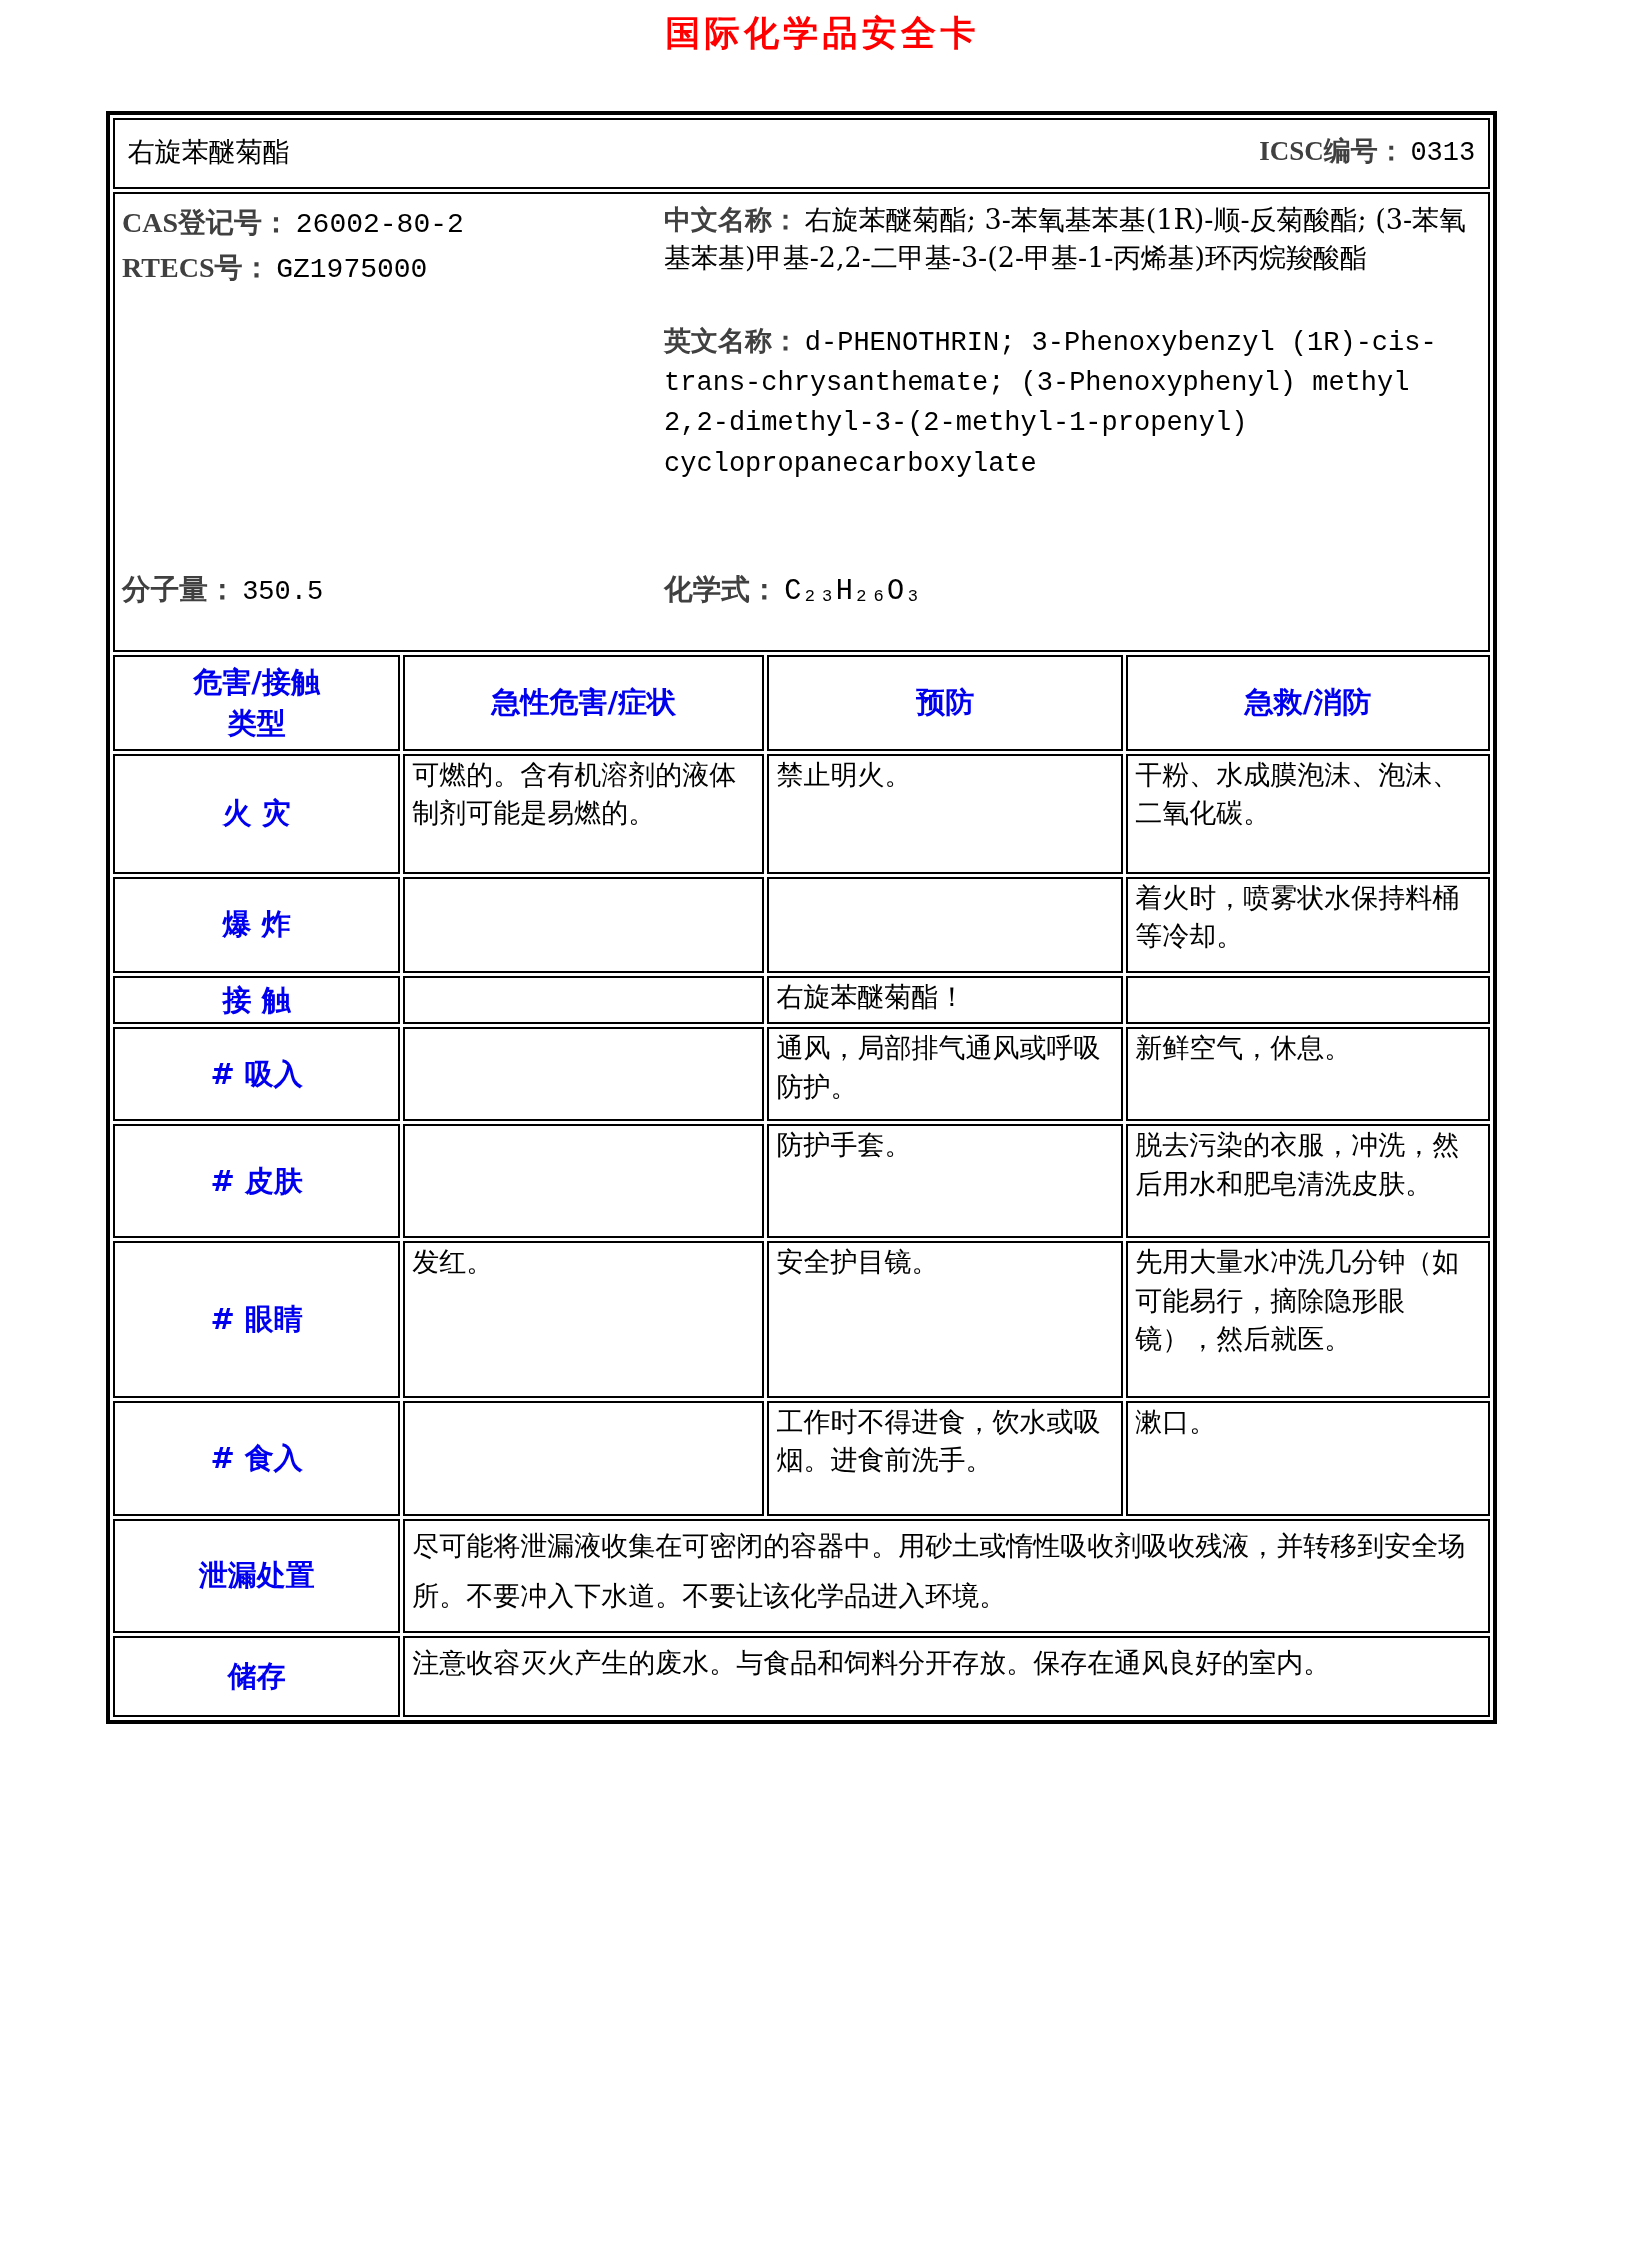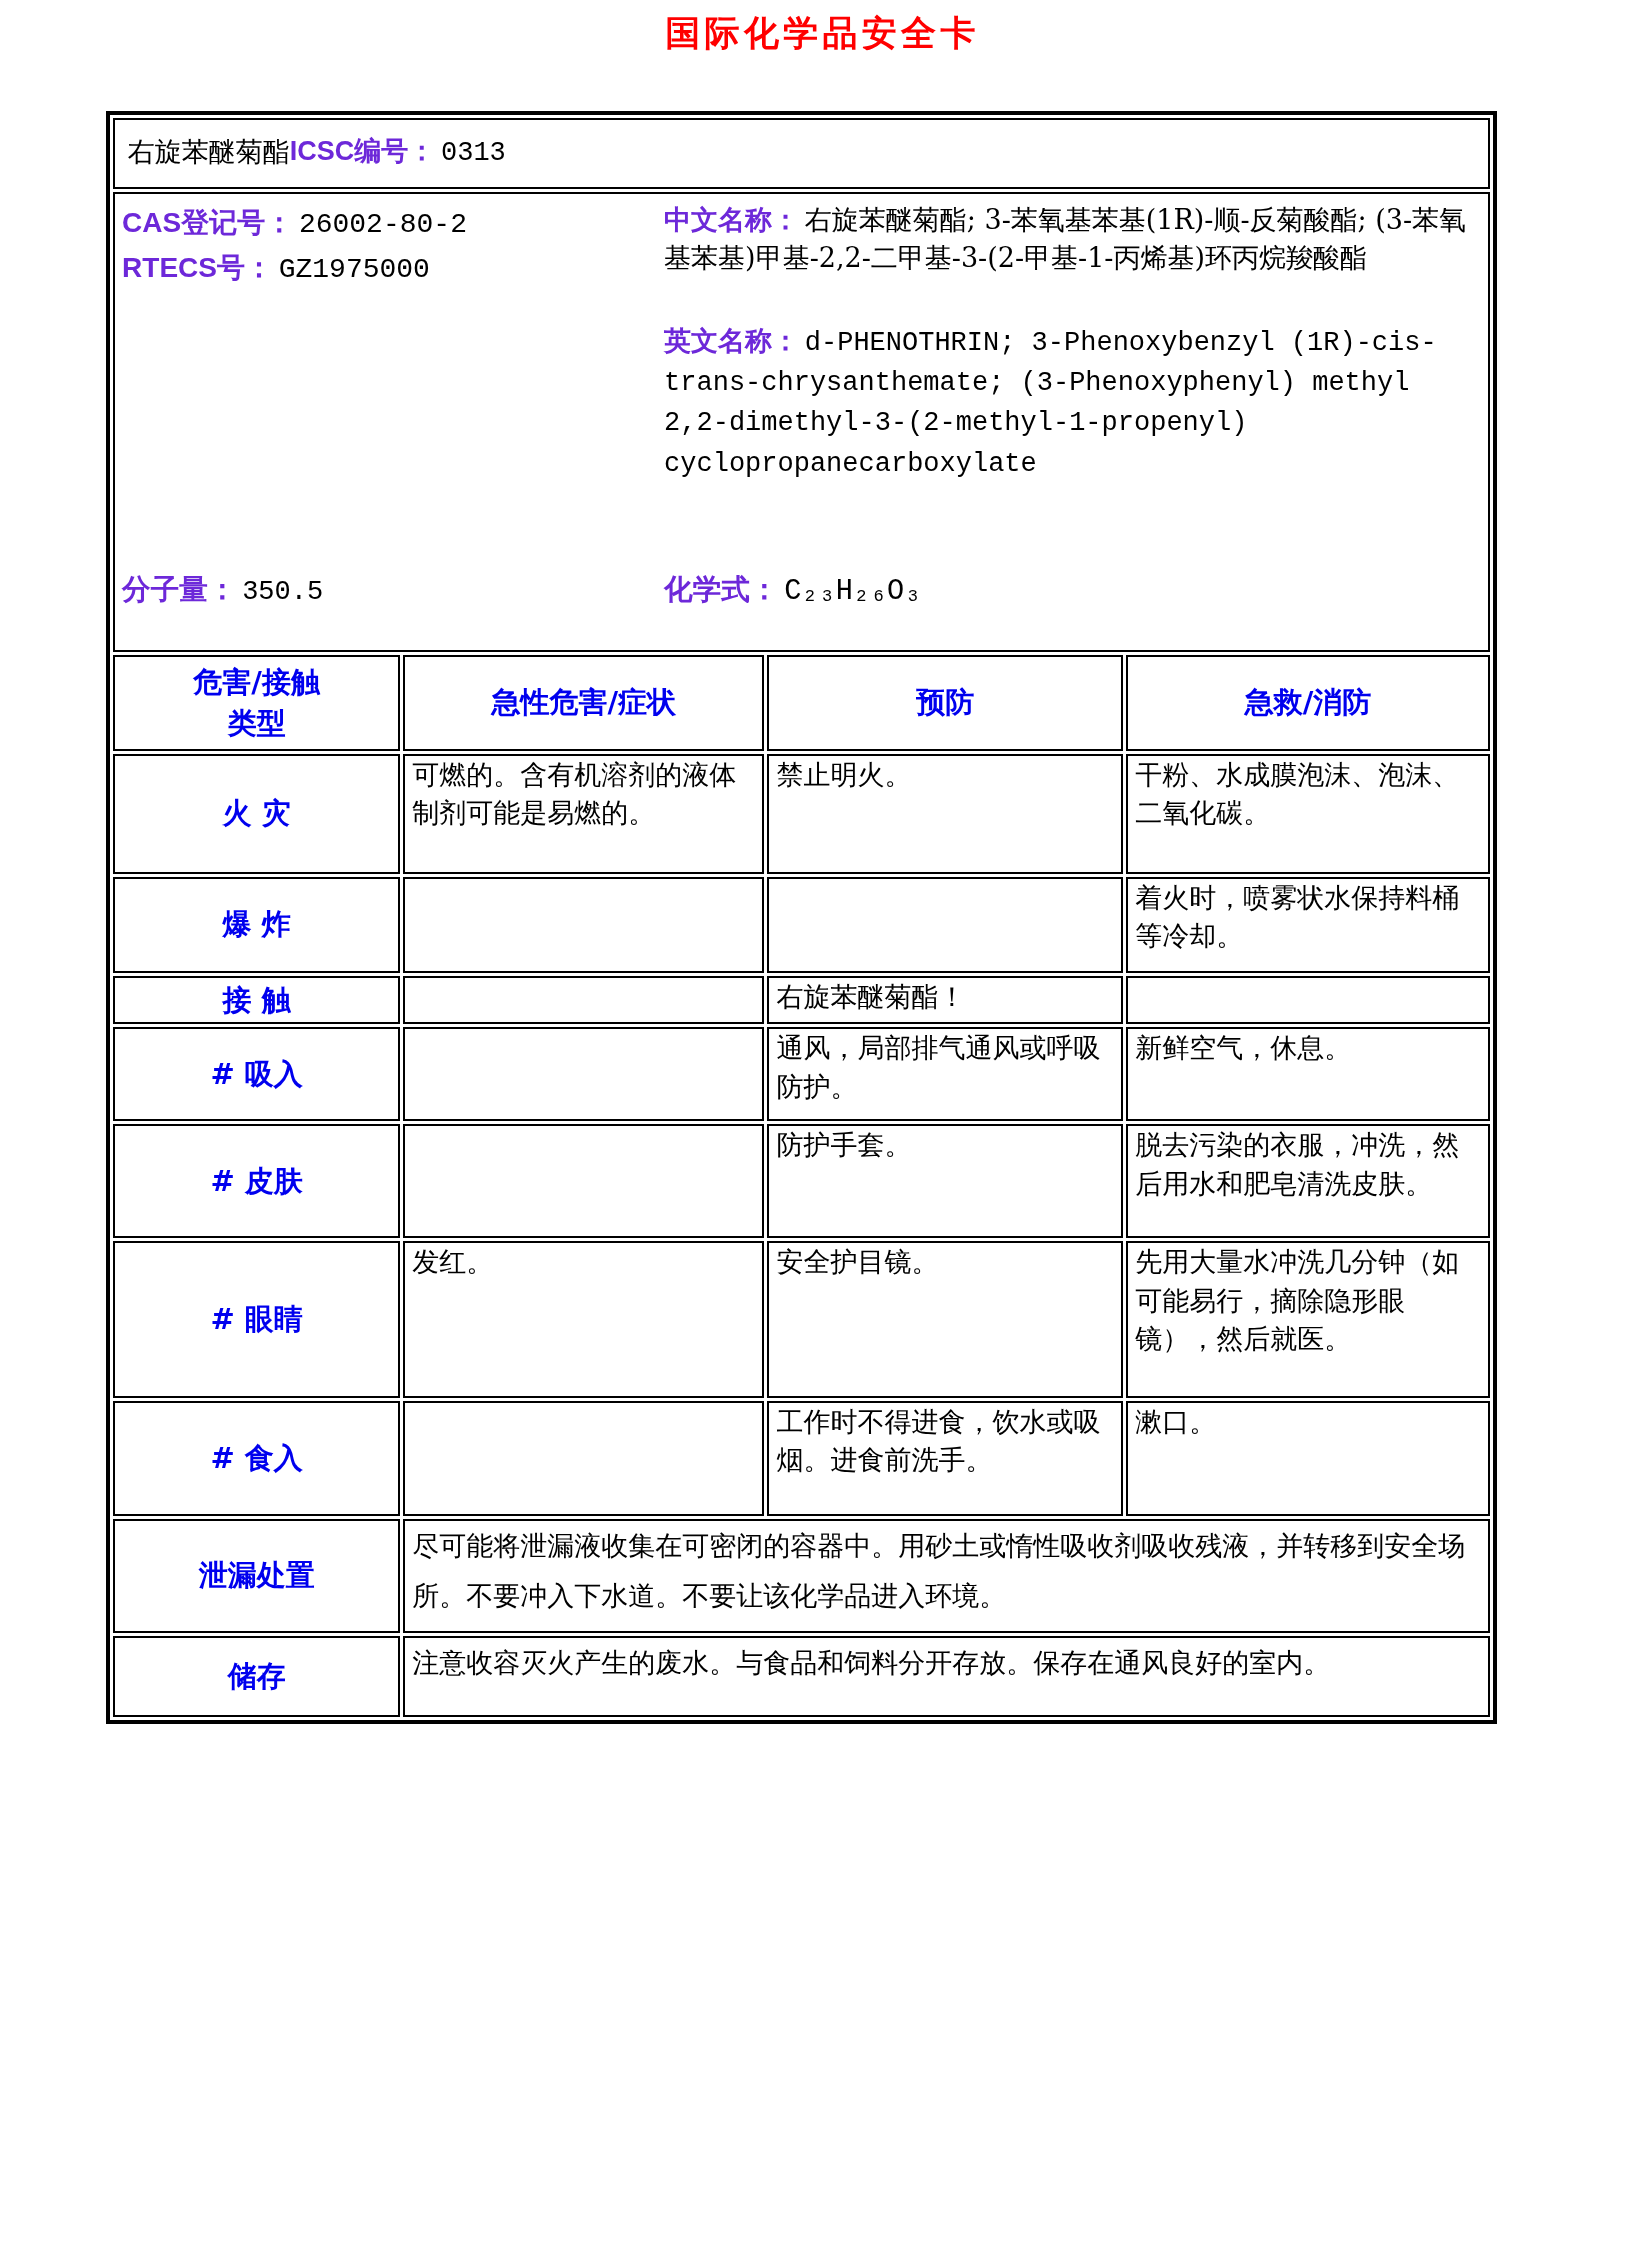--- a/index.html
+++ b/index.html
@@ -17,27 +17,27 @@
     width:100%; table-layout:fixed;
     border-collapse:separate; border-spacing:3.6px;
     border:4.3px solid #000; background:#fff;
   }
   td {
     border:2.1px solid #000; background:#fff;
     vertical-align:top; padding:0 7.1px 2.9px 7.1px;
     font-size:27px; line-height:1.42; word-break:break-word;
   }
   .blue-label {
-    color:#6d28d9; font-weight:bold;
-    font-family:Liberation Sans, sans-serif; margin-right:5.7px;
+    color:#404040; font-weight:bold;
+    font-family:Liberation Serif, serif; margin-right:5.7px;
   }
   .mono { font-family:"Liberation Mono", monospace; }
   
   .name-cell { vertical-align:middle; }
-  .name-flex { display:flex; justify-content:flex-start; align-items:center; padding:2.9px 5.7px; }
+  .name-flex { display:flex; justify-content:space-between; align-items:center; padding:2.9px 5.7px; }
   
   .id-inner { display:flex; flex-direction:column; height:446px; padding-top:7.1px; }
   .id-top { display:flex; }
   .id-left { width:542px; flex-shrink:0; }
   .id-right { flex:1; }
   .id-line { font-size:28px; line-height:1.55; }
   .name-para { margin:0; }
   .name-para.en { margin-top:44px; }
   .id-bottom { display:flex; margin-top:auto; padding-bottom:34px; }
   .id-bottom .blue-label { font-size:28.6px; }

